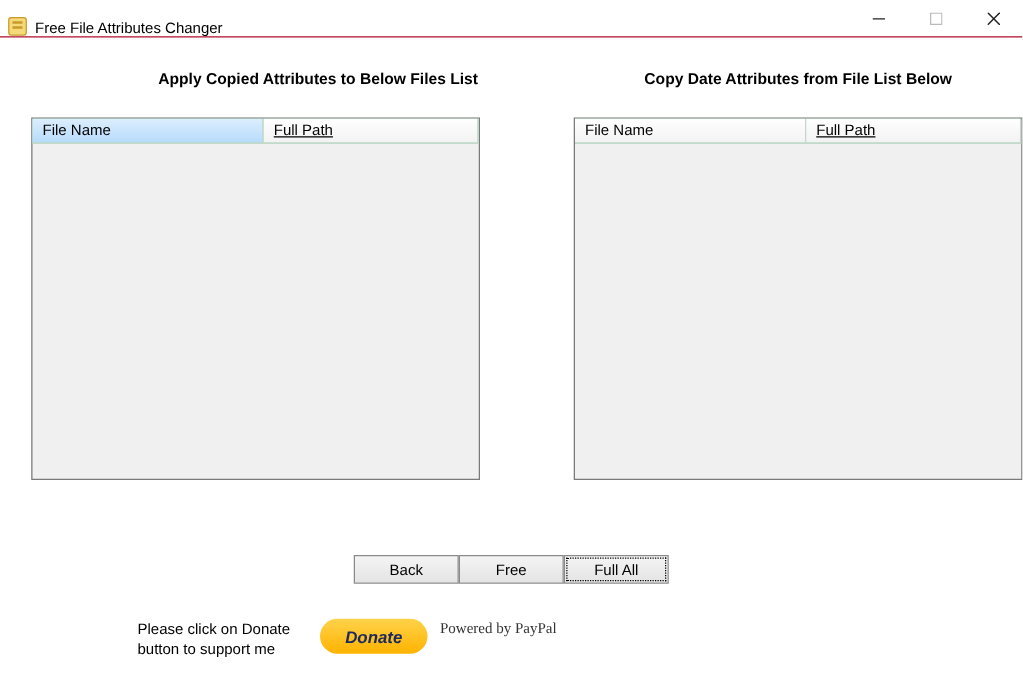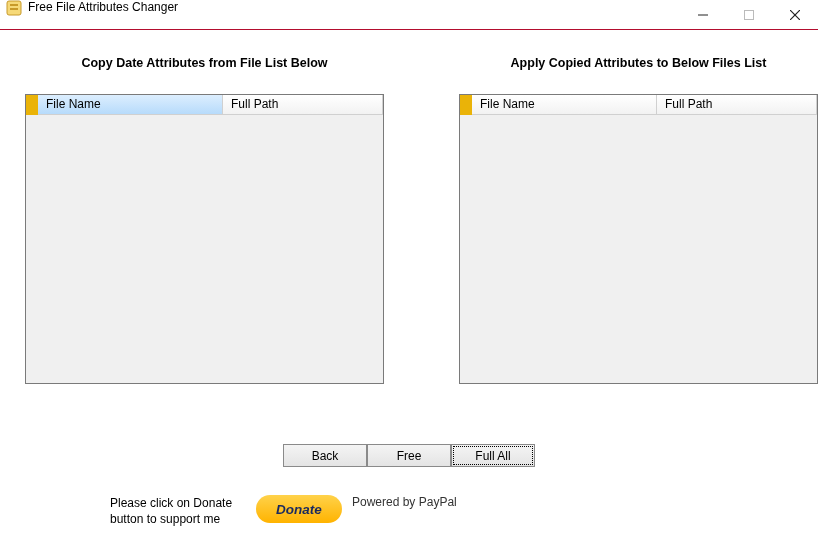--- a/index.html
+++ b/index.html
@@ -8,21 +8,21 @@
       font-size: 12px;
       background: #fff;
       width: 818px;
       height: 549px;
       overflow: hidden;
       position: relative;
     }
     .titlebar {
       height: 30px;
       display: flex;
-      align-items: flex-start;
+      align-items: flex-end;
       border-bottom: 1px solid #b30d2e;
       padding-left: 6px;
     }
     .app-icon {
       width: 16px;
       height: 16px;
       margin-right: 6px;
       display: flex;
       align-items: center;
       justify-content: center;
@@ -65,36 +65,35 @@
       width: 370px;
       height: 290px;
       border: 1px solid #7a7a7a;
       background: #f0f0f0;
     }
     .lb-left { margin-left: 25px; }
     .lb-right { margin-left: 75px; }
     .column-row {
       display: flex;
       height: 20px;
-      background: #eab308;
-      padding-left: 12px;
+      background: #86efac;
     }
     .col-header {
       border-right: 1px solid #d0d0d0;
       border-bottom: 1px solid #d0d0d0;
       padding: 2px 8px;
       font-size: 12px;
       background: linear-gradient(#fff, #f2f2f2);
       text-align: left;
     }
     .col-header.selected {
       background: linear-gradient(#dceefe, #b7dbfb);
     }
     .col-fn { width: 185px; }
-    .col-fp { flex: 1; }
+    .col-fp { flex: 1; text-decoration: underline; }
     .button-row {
       display: flex;
       justify-content: center;
       margin-top: 60px;
     }
     .btn {
       width: 84px;
       height: 23px;
       border: 1px solid #8a8a8a;
       background: linear-gradient(#f4f4f4, #e4e4e4);
@@ -128,20 +127,21 @@
       font-style: italic;
       font-size: 13.5px;
       color: #1a2a5f;
       font-family: Arial, sans-serif;
       cursor: pointer;
     }
     .paypal-text {
       margin-left: 10px;
       font-size: 12px;
       color: #333;
+      font-family: Liberation Serif, serif;
     }
   </style>
 </head>
 <body>
 
 <div class="titlebar">
   <span class="app-icon">
     <svg width="16" height="16" viewBox="0 0 16 16">
       <rect x="1" y="1" width="14" height="14" rx="2" fill="#f6d978" stroke="#c89a2a" stroke-width="1"></rect>
       <rect x="4" y="4" width="8" height="2" fill="#c89a2a"></rect>
@@ -163,22 +163,22 @@
     <div class="win-btn">
       <svg width="10" height="10">
         <line x1="0" y1="0" x2="10" y2="10" stroke="#222" stroke-width="1.2"></line>
         <line x1="10" y1="0" x2="0" y2="10" stroke="#222" stroke-width="1.2"></line>
       </svg>
     </div>
   </div>
 </div>
 
 <div class="section-headers">
+  <div class="section-header sh-right">Apply Copied Attributes to Below Files List</div>
   <div class="section-header sh-left">Copy Date Attributes from File List Below</div>
-  <div class="section-header sh-right">Apply Copied Attributes to Below Files List</div>
 </div>
 
 <div class="lists">
   <div class="listbox lb-left">
     <div class="column-row">
       <div class="col-header col-fn selected">File Name</div>
       <div class="col-header col-fp">Full Path</div>
     </div>
   </div>
   <div class="listbox lb-right">

